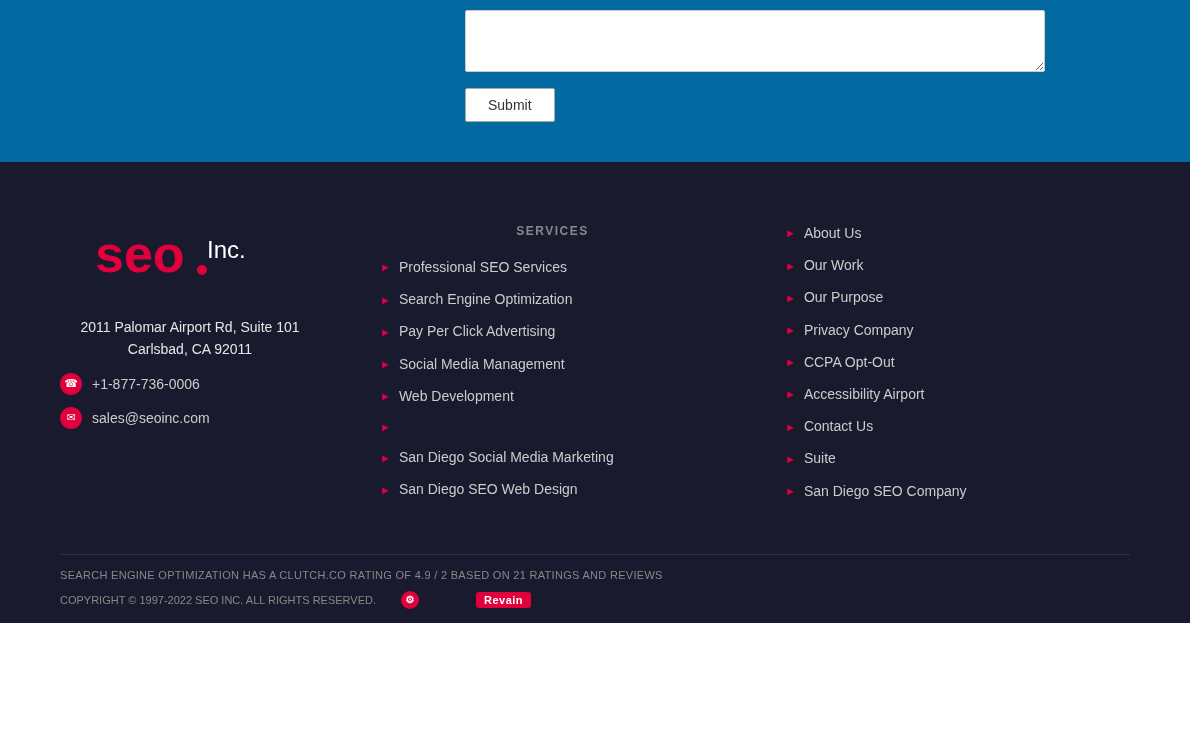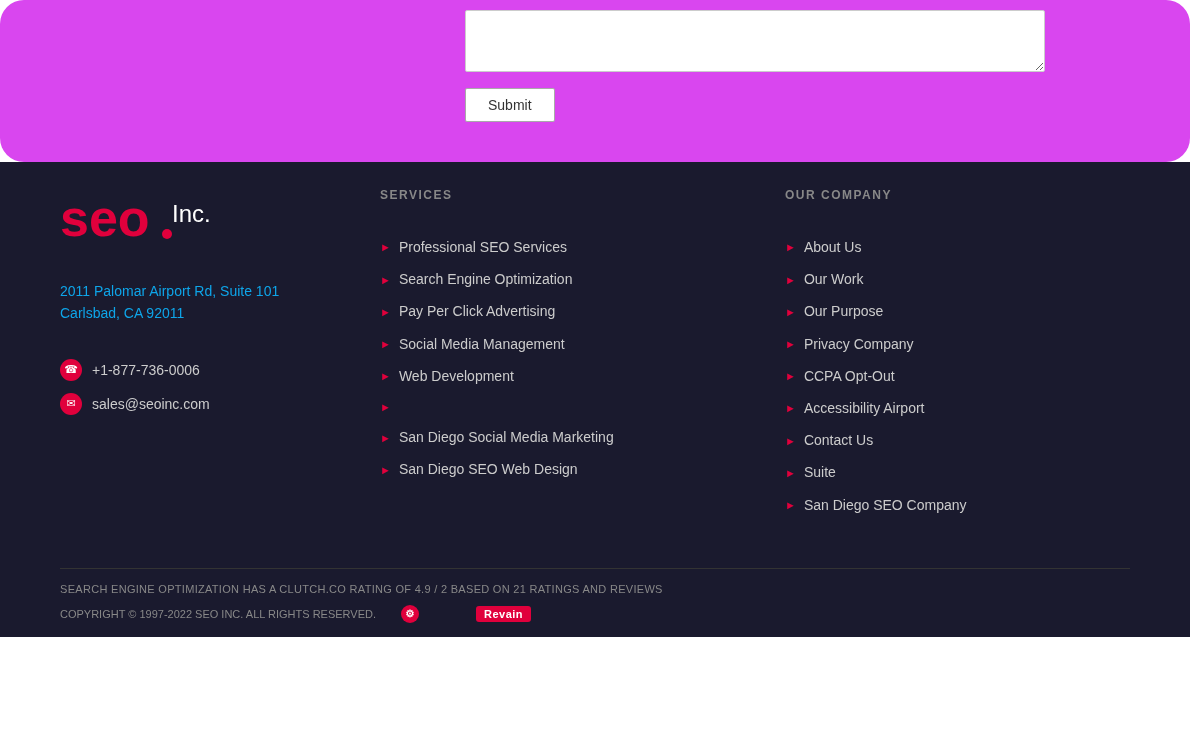--- a/index.html
+++ b/index.html
@@ -1,24 +1,23 @@
 <!DOCTYPE html>
 <html><head>
   <meta charset="utf-8">
   <style>
     * { margin: 0; padding: 0; box-sizing: border-box; }
     body { font-family: Arial, sans-serif; background: #fff; color: #333; }
 
     
     .top-section {
-      background: #d946ef;
+      background: #0369a1;
       padding: 0 0 40px 0;
       display: flex;
       justify-content: center;
-      border-radius: 24px;
     }
     .form-container {
       width: 580px;
       margin-left: 320px;
       padding-top: 10px;
     }
     .form-textarea {
       width: 100%;
       height: 62px;
       border: 1px solid #ccc;
@@ -35,42 +34,43 @@
       font-size: 14px;
       cursor: pointer;
       border-radius: 2px;
       color: #333;
     }
 
     
     .footer {
       background: #1a1a2e;
       color: #ccc;
-      padding: 26px 60px 0 60px;
+      padding: 62px 60px 0 60px;
+      text-align: center;
     }
     .footer-main {
       display: flex;
       gap: 60px;
       padding-bottom: 40px;
     }
     .footer-col-brand {
       width: 260px;
       flex-shrink: 0;
     }
     .logo-container {
       margin-bottom: 28px;
     }
     .logo-svg {
       width: 190px;
     }
     .brand-address {
       font-size: 14px;
-      color: #0ea5e9;
+      color: #e5e5e5;
       line-height: 1.6;
-      margin-bottom: 34px;
+      margin-bottom: 12px;
     }
     .brand-phone, .brand-email {
       display: flex;
       align-items: center;
       gap: 10px;
       font-size: 14px;
       color: #ccc;
       margin-bottom: 12px;
       text-decoration: none;
     }
@@ -91,21 +91,21 @@
     }
     .footer-col-company {
       flex: 1;
     }
     .footer-col-title {
       font-size: 12px;
       font-weight: bold;
       letter-spacing: 1.5px;
       color: #888;
       text-transform: uppercase;
-      margin-bottom: 36px;
+      margin-bottom: 20px;
     }
     .footer-link-item {
       display: flex;
       align-items: center;
       gap: 8px;
       margin-bottom: 14px;
       text-decoration: none;
       color: #ccc;
       font-size: 14px;
       line-height: 1.3;
@@ -231,21 +231,20 @@
         <span class="chevron">►</span>
         <span>San Diego Social Media Marketing</span>
       </a>
       <a class="footer-link-item" href="#">
         <span class="chevron">►</span>
         <span>San Diego SEO Web Design</span>
       </a>
     </div>
 
     <div class="footer-col-company">
-      <div class="footer-col-title">OUR COMPANY</div>
 
       <a class="footer-link-item" href="#">
         <span class="chevron">►</span>
         <span>About Us</span>
       </a>
       <a class="footer-link-item" href="#">
         <span class="chevron">►</span>
         <span>Our Work</span>
       </a>
       <a class="footer-link-item" href="#">

